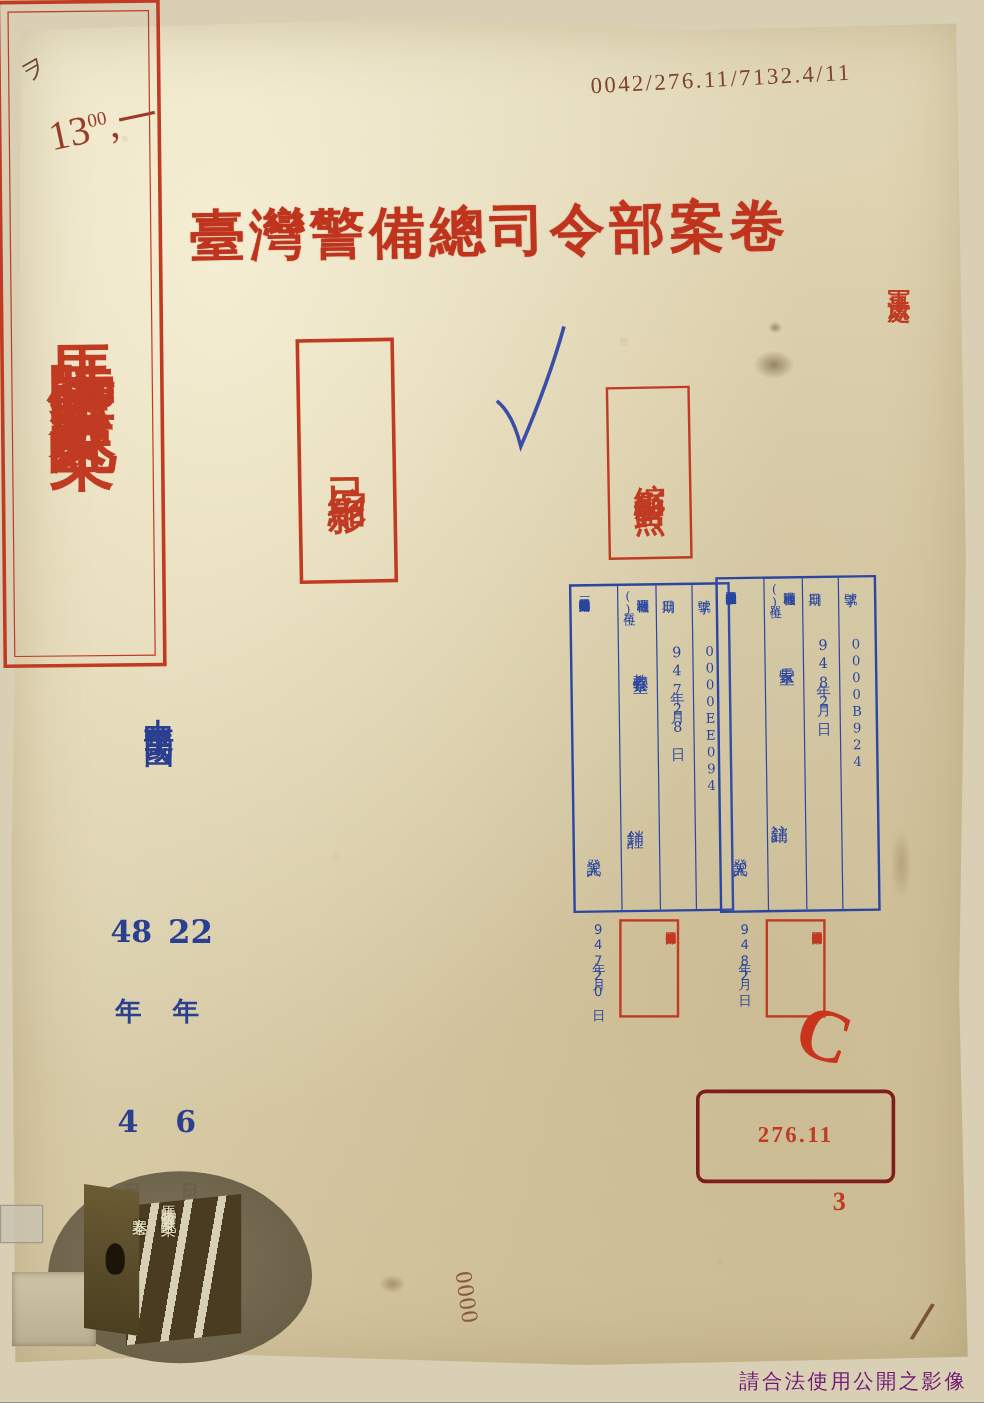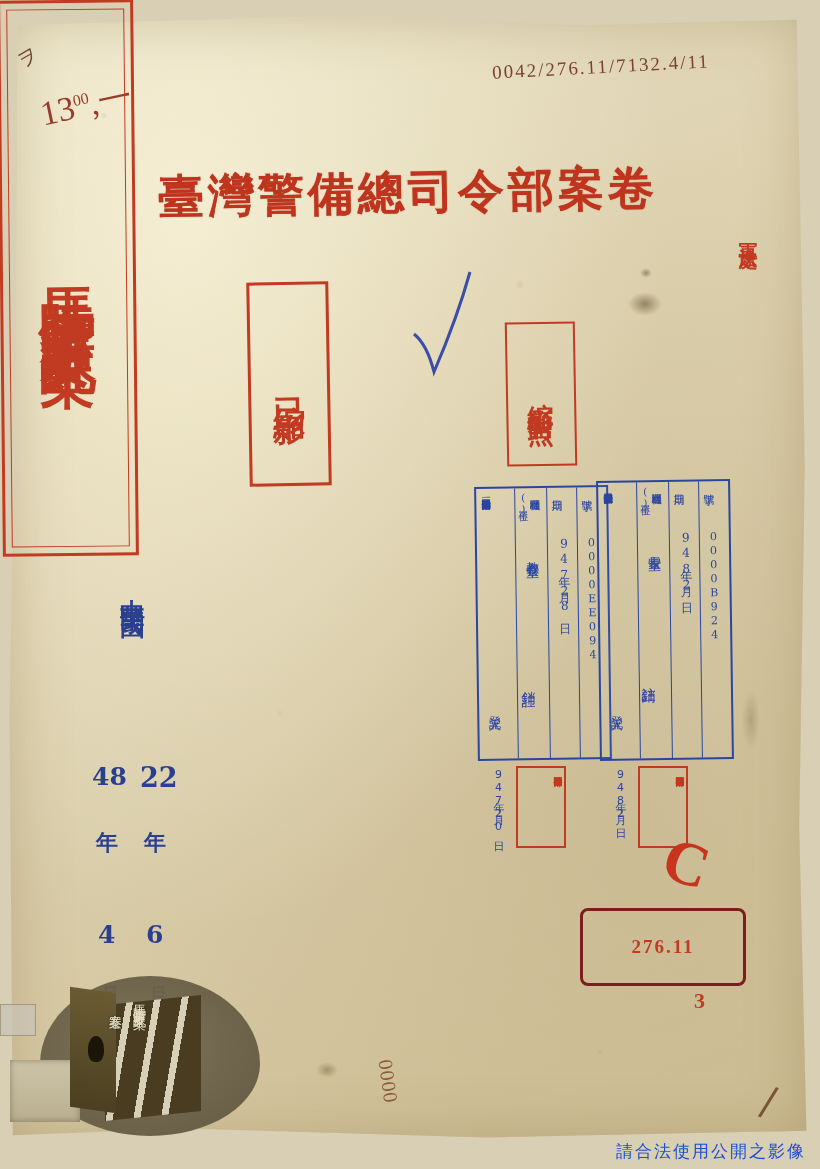--- a/index.html
+++ b/index.html
@@ -342,21 +342,21 @@
     font-size: 13px;
     letter-spacing: 2px;
     text-shadow: 0 0 2px rgba(0,0,0,.7);
   }
   
   .footer {
     position: absolute;
     right: 14px; bottom: 6px;
     font-family: "DejaVu Serif", serif;
     font-size: 17px;
-    color: #1d4ed8;
+    color: #701a75;
     letter-spacing: 2px;
   }
   .tape {
     position: absolute;
     left: 0px; top: 1004px;
     width: 34px; height: 30px;
     background: rgba(200,195,180,0.75);
     border: 1px solid rgba(120,110,90,0.5);
   }
 </style>

